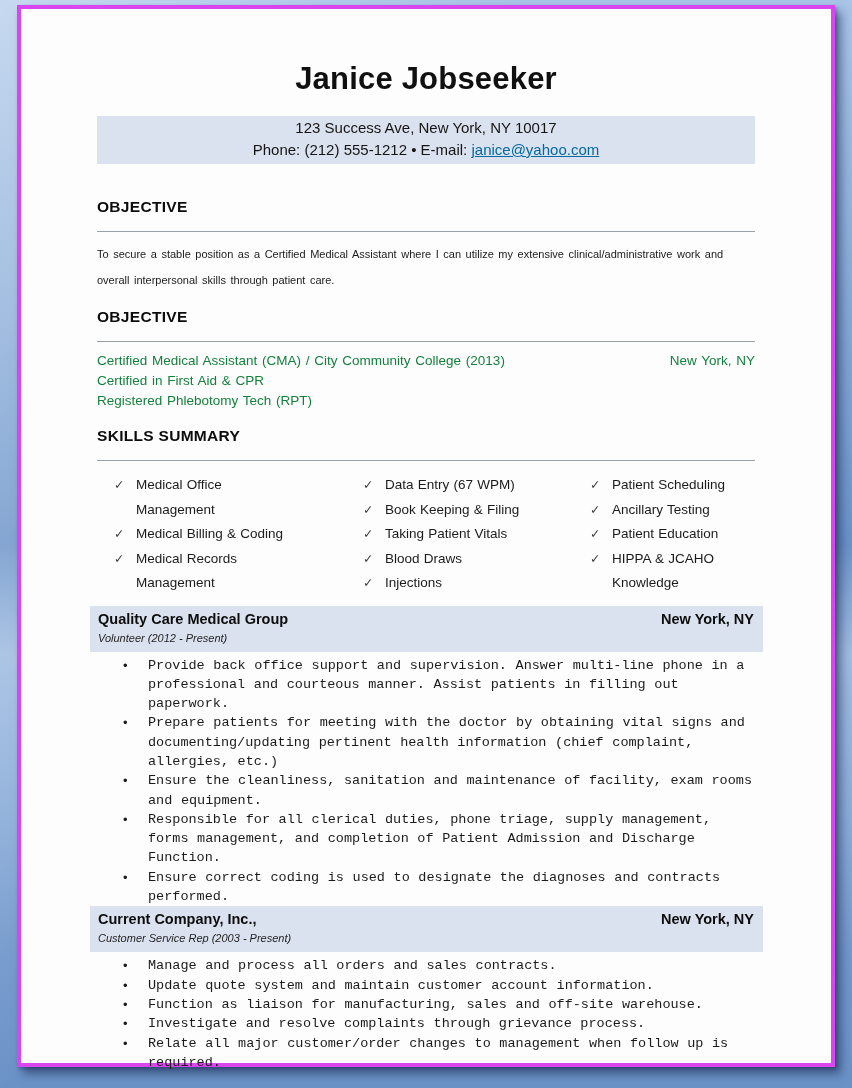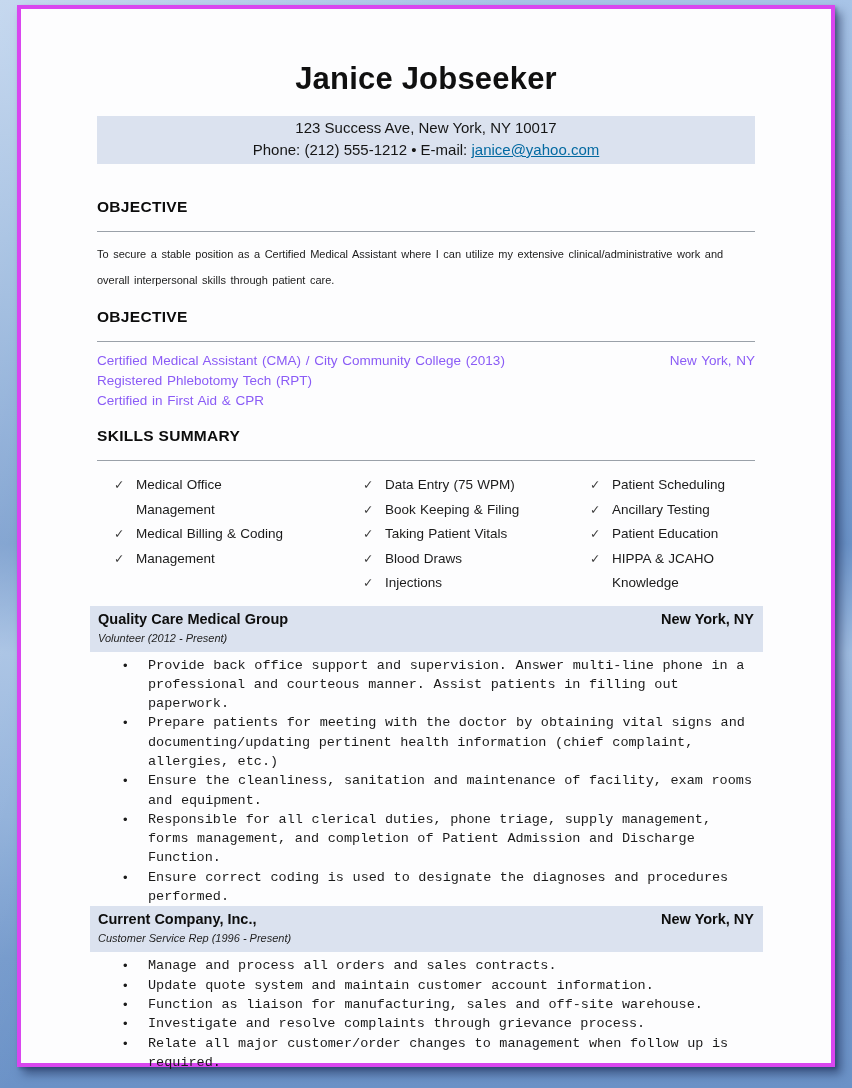--- a/index.html
+++ b/index.html
@@ -37,21 +37,21 @@
     letter-spacing:.3px;padding-bottom:15px;border-bottom:1px solid #9aa1a9;
   }
   .sec-objective{margin-top:34px;}
   .sec-education{margin-top:15px;}
   .sec-skills{margin-top:16px;}
   .sec-exp{margin-top:8px;}
   .objective-text{
     margin:9px 0 0;font-size:11px;line-height:26px;
     color:#1b1b1b;word-spacing:1.5px;
   }
-  .edu-list{margin-top:9px;font-size:13.5px;line-height:20px;color:#8b5cf6;word-spacing:1px;}
+  .edu-list{margin-top:9px;font-size:13.5px;line-height:20px;color:#15803d;word-spacing:1px;}
   .edu-row{display:flex;justify-content:space-between;}
   .skills-grid{
     margin-top:12px;display:grid;grid-template-columns:249px 227px 1fr;
     font-size:13.5px;color:#1b1b1b;word-spacing:.5px;
   }
   .skill{display:flex;align-items:flex-start;line-height:24.5px;}
   .check{flex:none;margin-left:17px;width:22px;color:#3c3c3c;font-size:12.5px;}
   .skill-label{flex:1;}
   .skill-line{display:block;}
   .job{margin-top:10px;}
@@ -85,24 +85,24 @@
   </section>
 
   <section class="sec-education">
     <h2 class="section-heading">OBJECTIVE</h2>
     <div class="edu-list">
       <div class="edu-row">
         <span>Certified Medical Assistant (CMA) / City Community College (2013)</span>
         <span>New York, NY</span>
       </div>
       <div class="edu-row">
+        <span>Certified in First Aid &amp; CPR</span>
+      </div>
+      <div class="edu-row">
         <span>Registered Phlebotomy Tech (RPT)</span>
-      </div>
-      <div class="edu-row">
-        <span>Certified in First Aid &amp; CPR</span>
       </div>
     </div>
   </section>
 
   <section class="sec-skills">
     <h2 class="section-heading">SKILLS SUMMARY</h2>
     <div class="skills-grid">
 
       <div>
         <div class="skill">
@@ -114,30 +114,31 @@
         </div>
         <div class="skill">
           <span class="check">✓</span>
           <span class="skill-label">
             <span class="skill-line">Medical Billing &amp; Coding</span>
           </span>
         </div>
         <div class="skill">
           <span class="check">✓</span>
           <span class="skill-label">
+            <span class="skill-line">Medical Records</span>
             <span class="skill-line">Management</span>
           </span>
         </div>
       </div>
 
       <div>
         <div class="skill">
           <span class="check">✓</span>
           <span class="skill-label">
-            <span class="skill-line">Data Entry (75 WPM)</span>
+            <span class="skill-line">Data Entry (67 WPM)</span>
           </span>
         </div>
         <div class="skill">
           <span class="check">✓</span>
           <span class="skill-label">
             <span class="skill-line">Book Keeping &amp; Filing</span>
           </span>
         </div>
         <div class="skill">
           <span class="check">✓</span>
@@ -212,32 +213,32 @@
         <li>
           <span class="bullet-dot">•</span>
           <span class="bullet-text">Ensure the cleanliness, sanitation and maintenance of facility, exam rooms and equipment.</span>
         </li>
         <li>
           <span class="bullet-dot">•</span>
           <span class="bullet-text">Responsible for all clerical duties, phone triage, supply management, forms management, and completion of Patient Admission and Discharge Function.</span>
         </li>
         <li>
           <span class="bullet-dot">•</span>
-          <span class="bullet-text">Ensure correct coding is used to designate the diagnoses and procedures performed.</span>
+          <span class="bullet-text">Ensure correct coding is used to designate the diagnoses and contracts performed.</span>
         </li>
       </ul>
     </div>
 
     <div class="job job2">
       <div class="job-header">
         <div class="job-title-row">
           <span>Current Company, Inc.,</span>
           <span>New York, NY</span>
         </div>
-        <div class="job-role">Customer Service Rep (1996 - Present)</div>
+        <div class="job-role">Customer Service Rep (2003 - Present)</div>
       </div>
       <ul class="bullets">
         <li>
           <span class="bullet-dot">•</span>
           <span class="bullet-text">Manage and process all orders and sales contracts.</span>
         </li>
         <li>
           <span class="bullet-dot">•</span>
           <span class="bullet-text">Update quote system and maintain customer account information.</span>
         </li>

